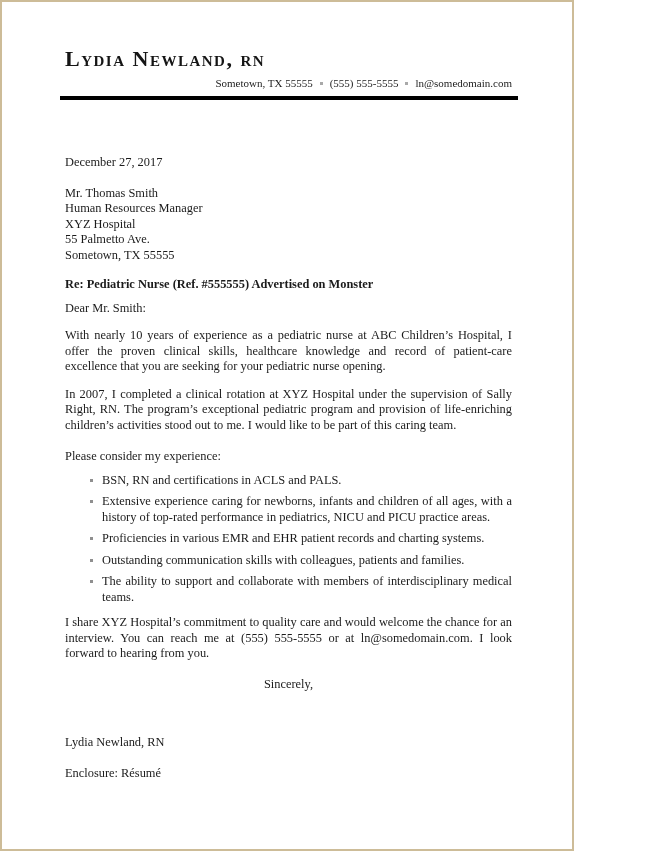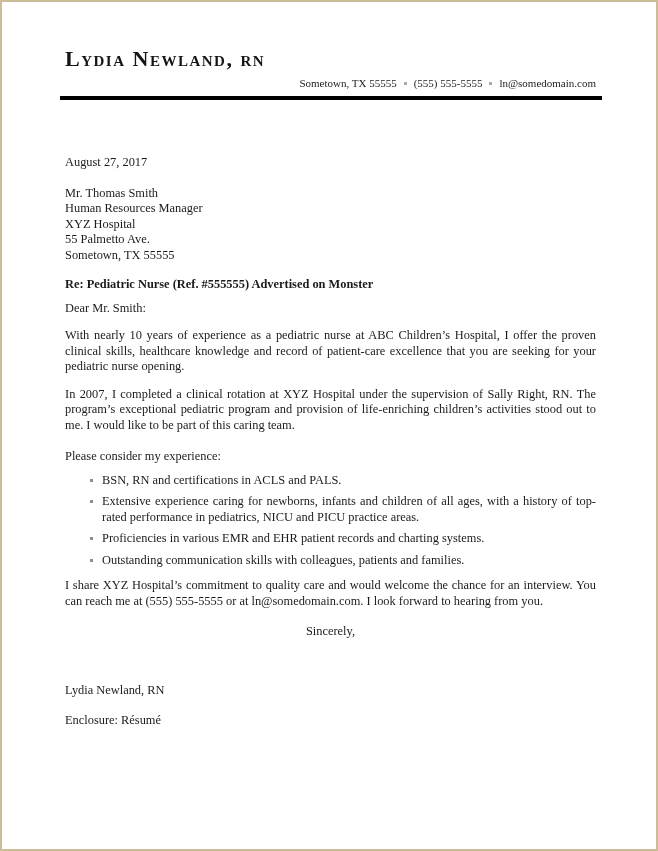--- a/index.html
+++ b/index.html
@@ -1,17 +1,17 @@
 <!DOCTYPE html>
 <html><head>
 <meta charset="utf-8">
 <style>
   html, body { margin: 0; padding: 0; background: #ffffff; }
   .page {
-    width: 658px;
+    width: 574px;
     height: 851px;
     box-sizing: border-box;
     border: 2px solid #cdbc98;
     background: #ffffff;
     font-family: "Liberation Serif", serif;
     color: #1b1b1b;
     overflow: hidden;
   }
   .inner { padding: 0 60px 0 63px; }
 
@@ -84,21 +84,21 @@
 
     <div class="header">
       <div class="name">Lydia Newland, rn</div>
       <div class="contact">
         <span>Sometown, TX 55555</span><span class="sep"></span><span>(555) 555-5555</span><span class="sep"></span><span>ln@somedomain.com</span>
       </div>
       <div class="rule"></div>
     </div>
 
     <div class="letter">
-      <div class="date">August 27, 2017</div>
+      <div class="date">December 27, 2017</div>
 
       <div class="addr">
         <div>Mr. Thomas Smith</div>
         <div>Human Resources Manager</div>
         <div>XYZ Hospital</div>
         <div>55 Palmetto Ave.</div>
         <div>Sometown, TX 55555</div>
       </div>
 
       <div class="subject">Re: Pediatric Nurse (Ref. #555555) Advertised on Monster</div>
@@ -109,20 +109,21 @@
 
       <p class="body">In 2007, I completed a clinical rotation at XYZ Hospital under the supervision of Sally Right, RN.  The program’s exceptional pediatric program and provision of life-enriching children’s activities stood out to me. I would like to be part of this caring team.</p>
 
       <div class="credintro">Please consider my experience:</div>
 
       <ul class="creds">
         <li>BSN, RN and certifications in ACLS and PALS.</li>
         <li>Extensive experience caring for newborns, infants and children of all ages, with a history of top-rated performance in pediatrics, NICU and PICU practice areas.</li>
         <li>Proficiencies in various EMR and EHR patient records and charting systems.</li>
         <li>Outstanding communication skills with colleagues, patients and families.</li>
+        <li>The ability to support and collaborate with members of interdisciplinary medical teams.</li>
       </ul>
 
       <p class="closing">I share XYZ Hospital’s commitment to quality care and would welcome the chance for an interview. You can reach me at (555) 555-5555 or at ln@somedomain.com. I look forward to hearing from you.</p>
 
       <div class="sincerely">Sincerely,</div>
 
       <div class="signature">Lydia Newland, RN</div>
 
       <div class="enclosure">Enclosure: Résumé</div>
     </div>

